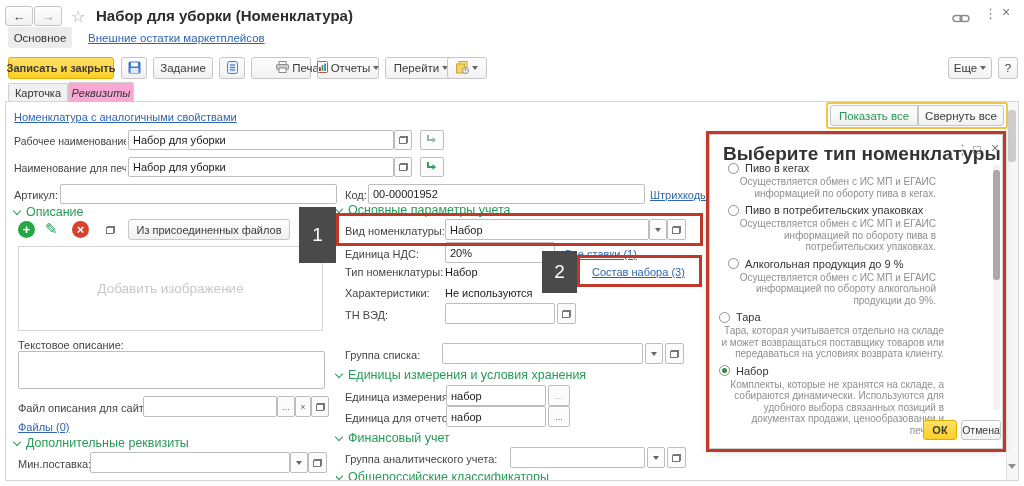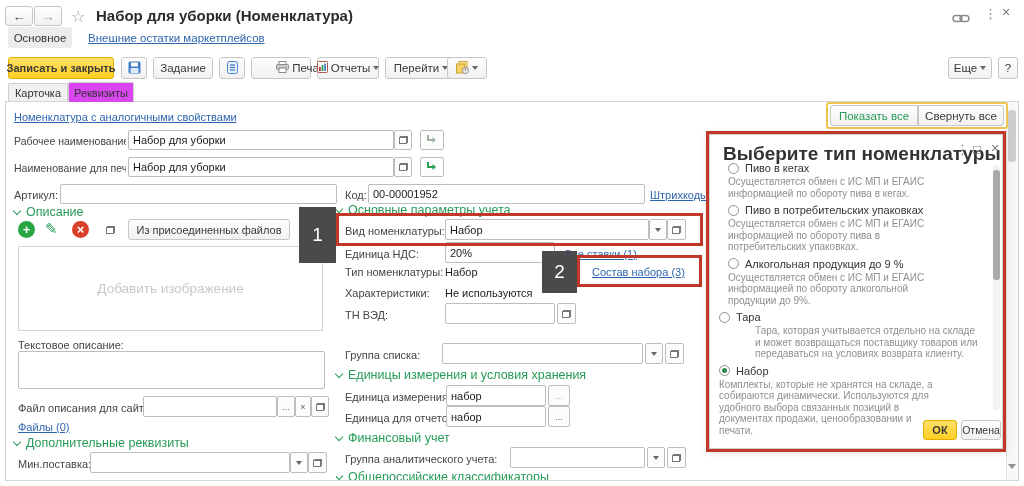--- a/index.html
+++ b/index.html
@@ -26,26 +26,26 @@
   .caret { width:0; height:0; border-left:3.5px solid transparent; border-right:3.5px solid transparent;
            border-top:4px solid #666; flex:none; }
   .ico-open { position:relative; width:9px; height:8px; flex:none; }
   .ico-open::before { content:""; position:absolute; right:0; top:0; width:6px; height:5px; border:1px solid #777; background:#fff; }
   .ico-open::after  { content:""; position:absolute; left:0; bottom:0; width:6px; height:5px; border:1px solid #777; background:#fff; }
   .ann { position:absolute; border:3px solid #C13828; z-index:40; pointer-events:none; }
   .annbadge { position:absolute; background:#4A4A4A; color:#fff; display:flex; align-items:center;
               justify-content:center; font-size:19px; z-index:41; }
   .tab { position:absolute; display:flex; align-items:center; justify-content:center; font-size:11px; color:#333;
          border:1px solid #CFCFCF; border-bottom:none; border-radius:2px 2px 0 0; background:#F1F1F1; cursor:pointer; }
-  .tab.active { background:#d946ef; z-index:5; }
+  .tab.active { background:#f9a8d4; z-index:5;font-style:italic; }
   .circle-ic { position:absolute; width:17px; height:17px; border-radius:50%; color:#fff; font-size:13px;
                font-weight:bold; display:flex; align-items:center; justify-content:center; cursor:pointer; }
   .radio { width:11px; height:11px; border:1px solid #909090; border-radius:50%; background:#fff; flex:none; }
   .radio.sel::after { content:""; display:block; width:5px; height:5px; margin:2px; border-radius:50%; background:#2C8A4B; }
-  .dlg-opt { margin-bottom:5px; }
+  .dlg-opt { margin-bottom:5px;text-align:right; }
   .dlg-opt-row { display:flex; align-items:center; gap:6px; }
   .dlg-opt-label { font-size:11px; color:#333; }
   .dlg-desc { font-size:10px; line-height:11.5px; color:#8F8F8F; margin-top:2px; width:208px; }
   .indA { margin-left:9px; }
   .win-ctl { position:absolute; color:#777; cursor:pointer; font-size:13px; line-height:13px; }
 </style>
 </head>
 <body>
 
 <div id="app">
@@ -362,21 +362,21 @@
             <span class="radio"></span>
           <span class="dlg-opt-label">Алкогольная продукция до 9 %</span>
           </div>
         <div class="dlg-desc indA">Осуществляется обмен с ИС МП и ЕГАИС информацией по обороту алкогольной продукции до 9%.</div>
       </div>
       <div class="dlg-opt">
         <div class="dlg-opt-row">
             <span class="radio"></span>
           <span class="dlg-opt-label">Тара</span>
           </div>
-        <div class="dlg-desc" style="width:225px;margin-left:36px;">Тара, которая учитывается отдельно на складе и может возвращаться поставщику товаров или передаваться на условиях возврата клиенту.</div>
+        <div class="dlg-desc" style="width:225px;">Тара, которая учитывается отдельно на складе и может возвращаться поставщику товаров или передаваться на условиях возврата клиенту.</div>
       </div>
       <div class="dlg-opt">
         <div class="dlg-opt-row">
             <span class="radio sel"></span>
           <span class="dlg-opt-label">Набор</span>
           </div>
         <div class="dlg-desc" style="width:225px;">Комплекты, которые не хранятся на складе, а собираются динамически. Используются для удобного выбора связанных позиций в документах продажи, ценообразовании и печати.</div>
       </div>
     </div>
 

